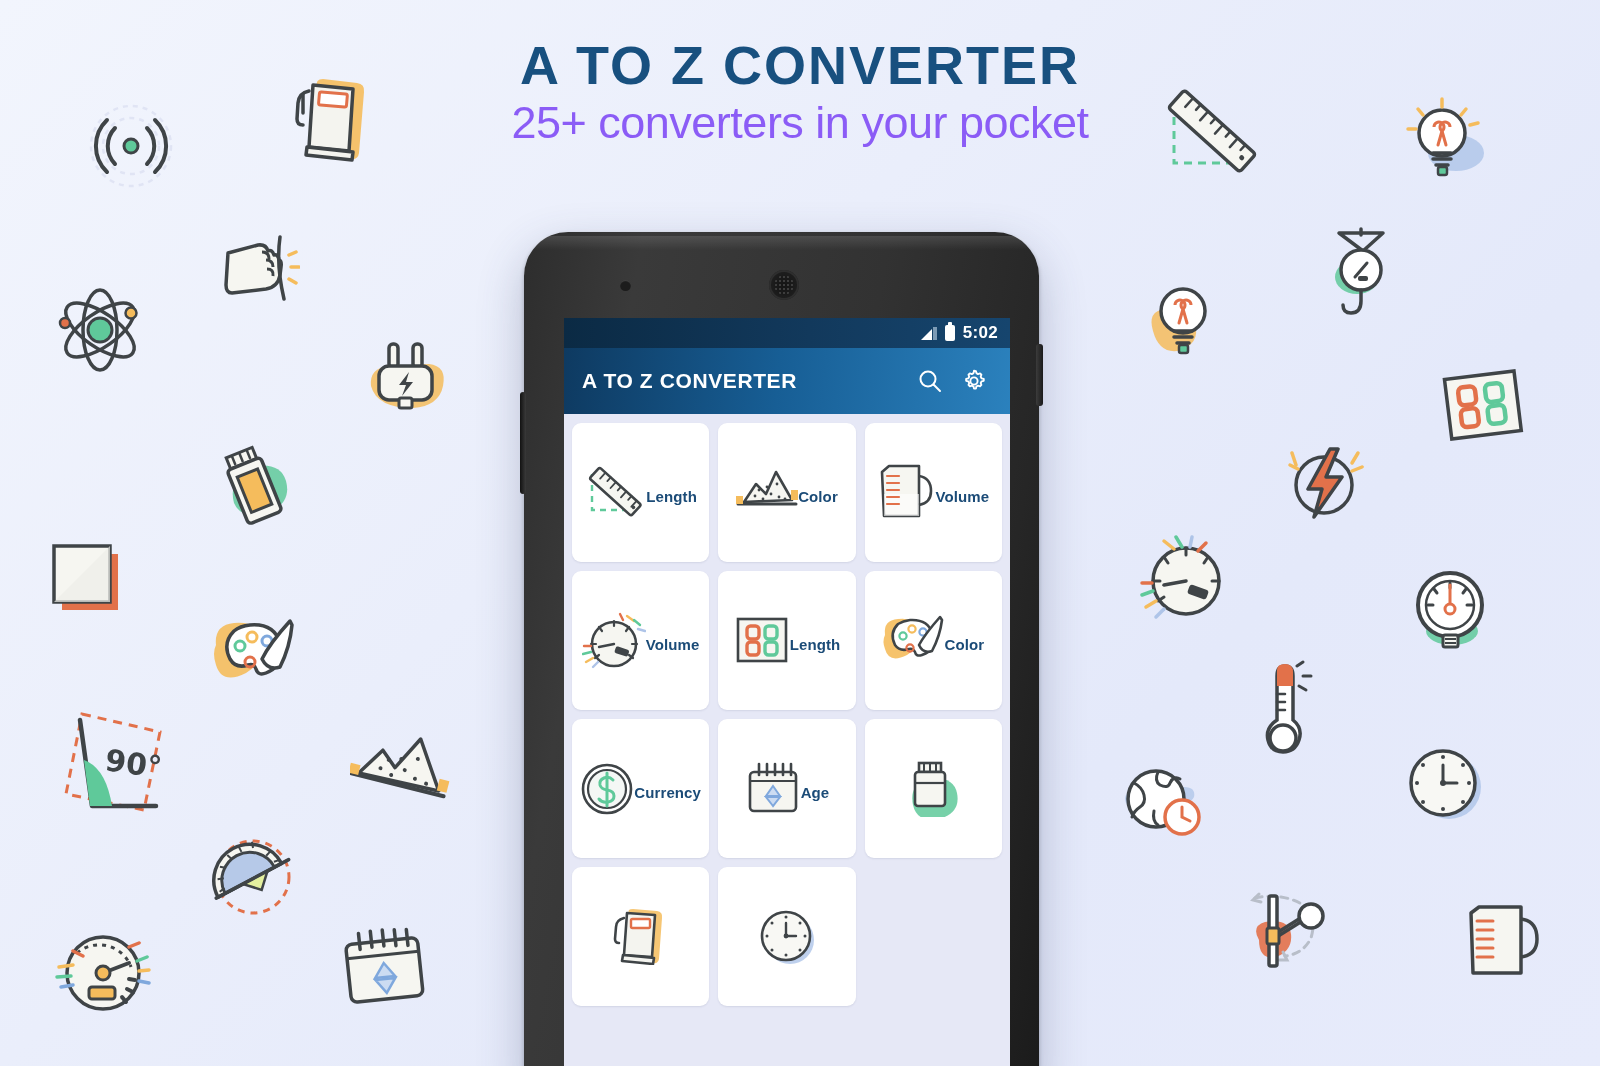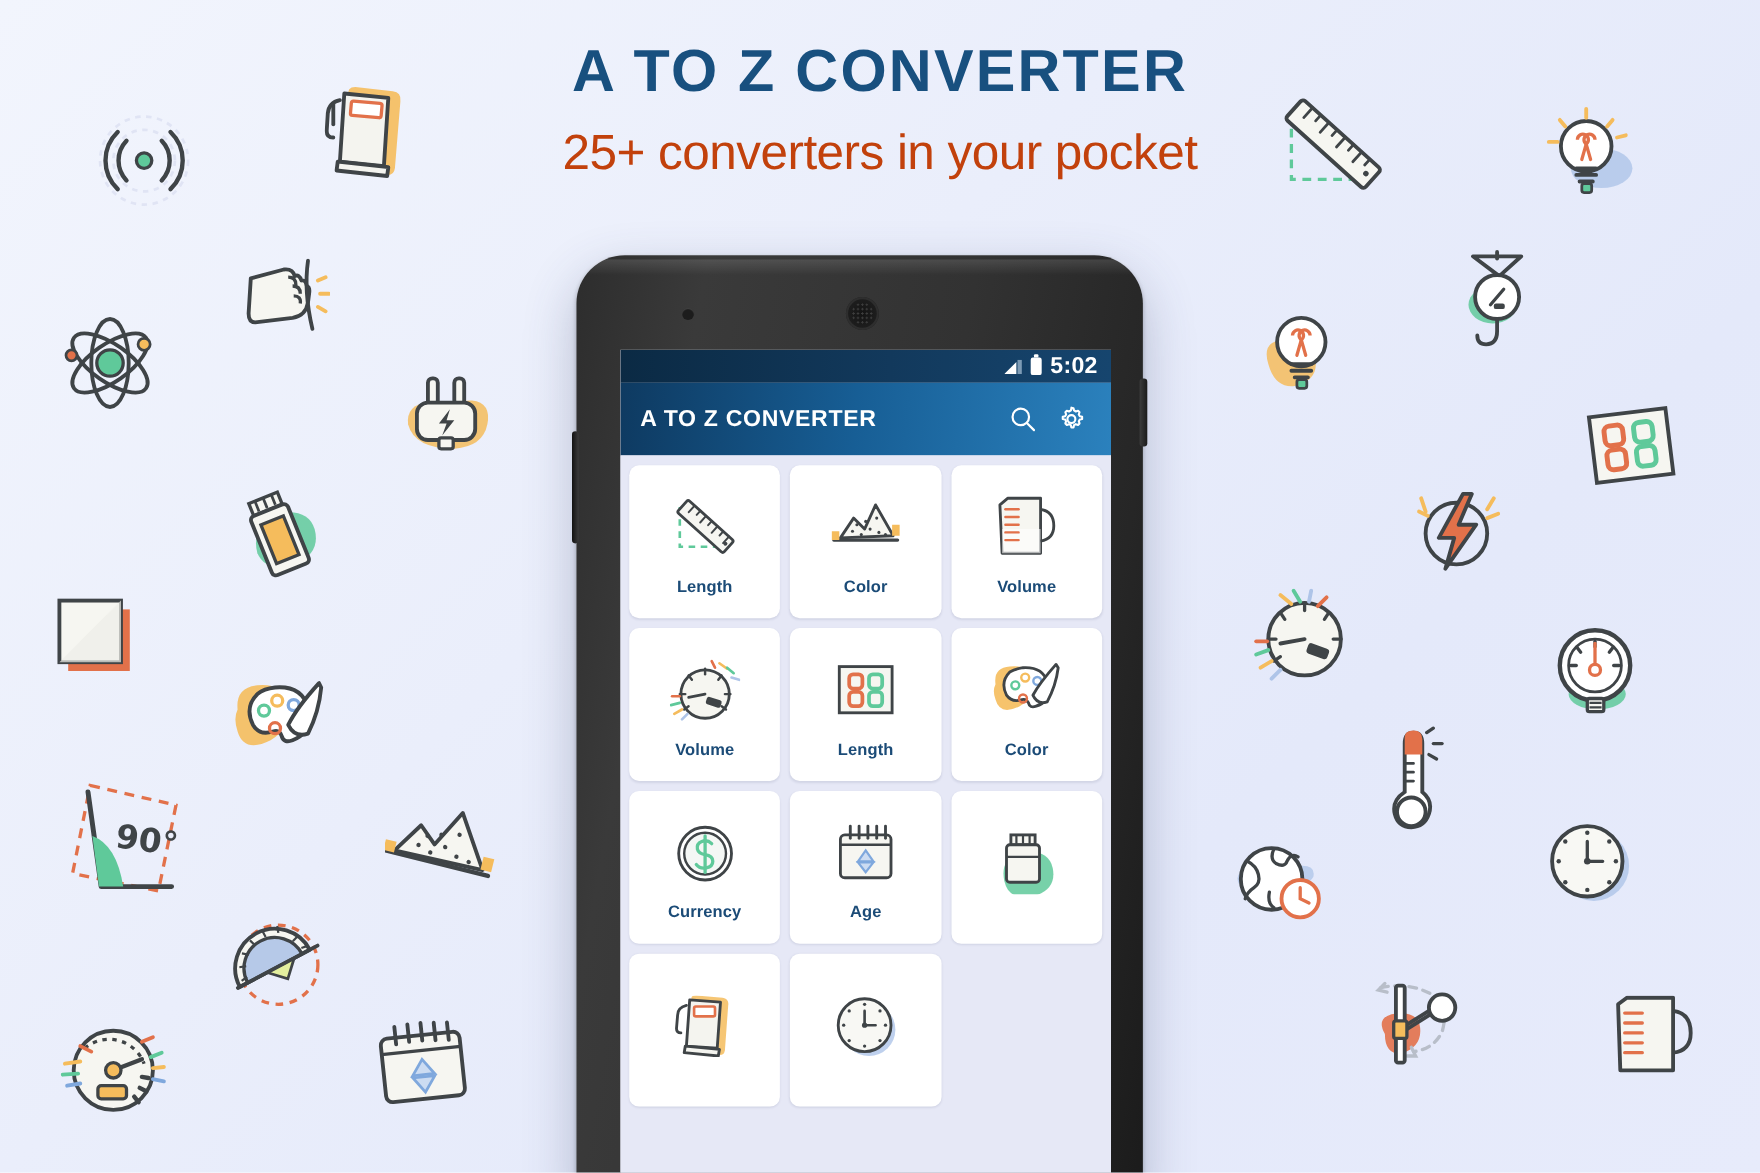--- a/index.html
+++ b/index.html
@@ -9,21 +9,21 @@
     background:linear-gradient(135deg,#f2f5fd 0%,#eaeefb 40%,#e4e9fa 70%,#e7ebfb 100%);
   }
   .bg-layer{position:absolute;inset:0;overflow:hidden;}
   .bgicon{position:absolute;opacity:1;}
   .hero{position:absolute;top:0;left:0;width:1600px;text-align:center;z-index:5;}
   .hero-title{
     font-size:54px;font-weight:bold;color:#18507f;letter-spacing:2px;
     margin:36px 0 0 0;line-height:1.1;
   }
   .hero-sub{
-    font-size:45px;color:#c2410c;font-weight:400;margin:18px 0 0 0;letter-spacing:-0.5px;
+    font-size:45px;color:#8b5cf6;font-weight:400;margin:2px 0 0 0;letter-spacing:-0.5px;
   }
   
   .phone{
     position:absolute;left:524px;top:232px;width:515px;height:860px;z-index:6;
   }
   .phone-body{
     position:absolute;inset:0;
     background:linear-gradient(100deg,#2d2d2d 0%,#3a3a3a 18%,#323232 55%,#262626 82%,#1b1b1b 100%);
     border-radius:44px 44px 18px 18px;
     box-shadow:0 18px 46px rgba(60,70,110,.30), 0 2px 4px rgba(0,0,0,.25);
@@ -51,37 +51,37 @@
   
   .statusbar{
     height:30px;background:linear-gradient(90deg,#0b2a44 0%,#12395c 55%,#16456e 100%);
     display:flex;align-items:center;justify-content:flex-end;padding-right:12px;gap:8px;
   }
   .sb-signal{width:16px;height:13px;position:relative;}
   .sb-signal svg{display:block;}
   .sb-batt{width:10px;height:16px;border-radius:2px;background:#fff;position:relative;}
   .sb-batt::before{content:"";position:absolute;left:3px;top:-3px;width:4px;height:3px;
     border-radius:1px 1px 0 0;background:#fff;}
-  .sb-time{color:#fff;font-size:21px;font-weight:bold;letter-spacing:.3px;}
+  .sb-time{color:#fff;font-size:17px;font-weight:bold;letter-spacing:.3px;}
   
   .appbar{
     height:66px;background:linear-gradient(95deg,#0e3a61 0%,#175e95 48%,#2b81bd 100%);
     display:flex;align-items:center;padding:0 14px 0 18px;gap:0;
   }
   .appbar-title{color:#fff;font-size:21px;font-weight:bold;letter-spacing:.6px;flex:1;}
   .appbar-icon{width:44px;height:44px;display:flex;align-items:center;justify-content:center;}
   
   .grid{
     padding:9px 8px;display:grid;grid-template-columns:repeat(3,1fr);
     gap:9px;background:#e6e8f6;height:calc(770px - 96px);box-sizing:border-box;
     align-content:start;
   }
   .tile{
     background:#fff;border-radius:9px;height:139px;
-    display:flex;flex-direction:column;align-items:center;justify-content:center;
+    display:flex;flex-direction:row;align-items:center;justify-content:center;
     box-shadow:0 1px 2px rgba(40,50,90,.10);
   }
   .tile-ico{height:74px;display:flex;align-items:center;justify-content:center;}
   .tile-label{font-size:15px;color:#1b4b77;font-weight:bold;margin-top:8px;letter-spacing:.1px;}
 </style>
 </head>
 <body>
 
 <div class="bg-layer">
 

